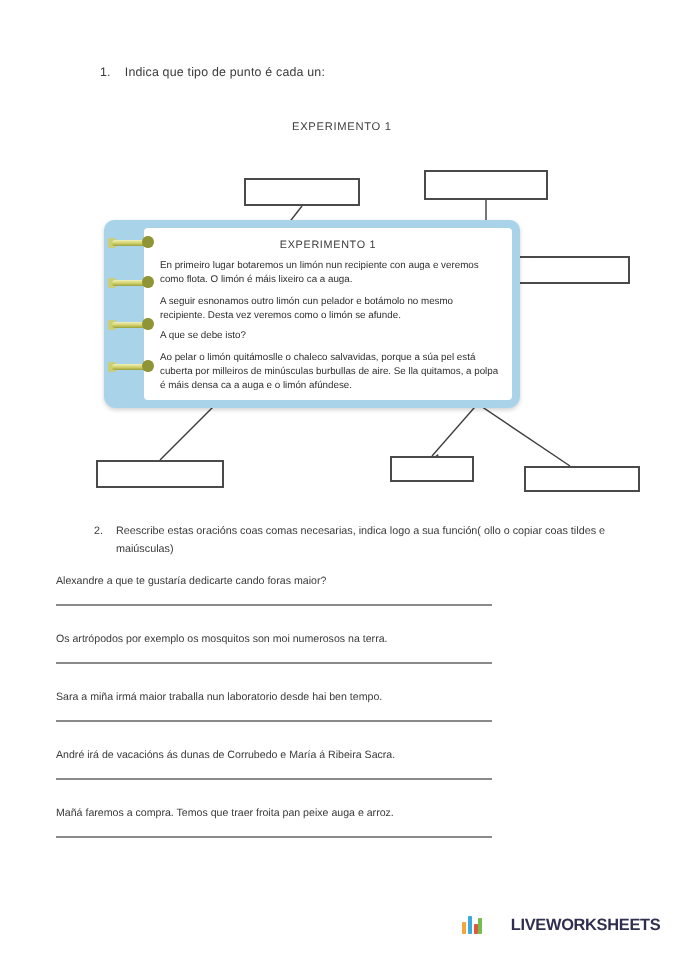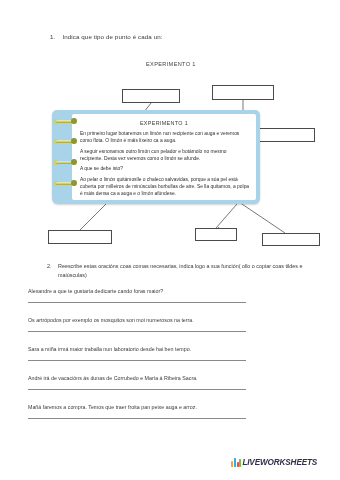--- a/index.html
+++ b/index.html
@@ -195,22 +195,21 @@
     border-top: 0.7px solid #8a8a8a;
   }
 
   
   .footer-logo {
     position: absolute;
     left: 231px;
     top: 458px;
     display: flex;
     align-items: flex-start;
-    gap: 1px;
-    font-style: italic;
+    gap: 14px;
   }
   .logo-mark {
     display: flex;
     align-items: flex-end;
     gap: 0.8px;
     height: 9px;
   }
   .logo-mark i {
     display: block;
     width: 2px;

